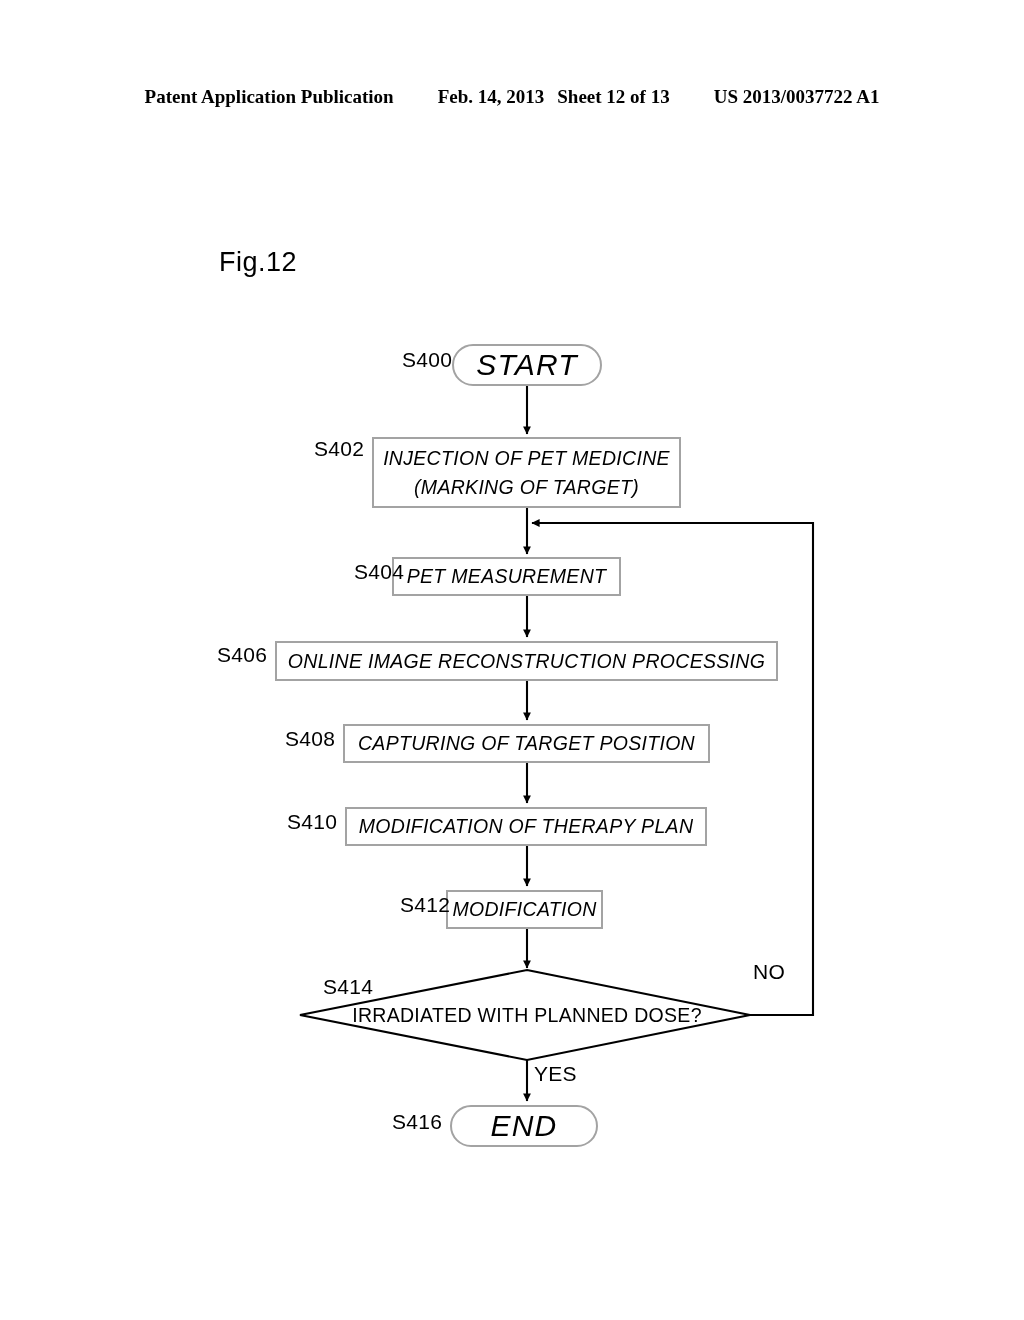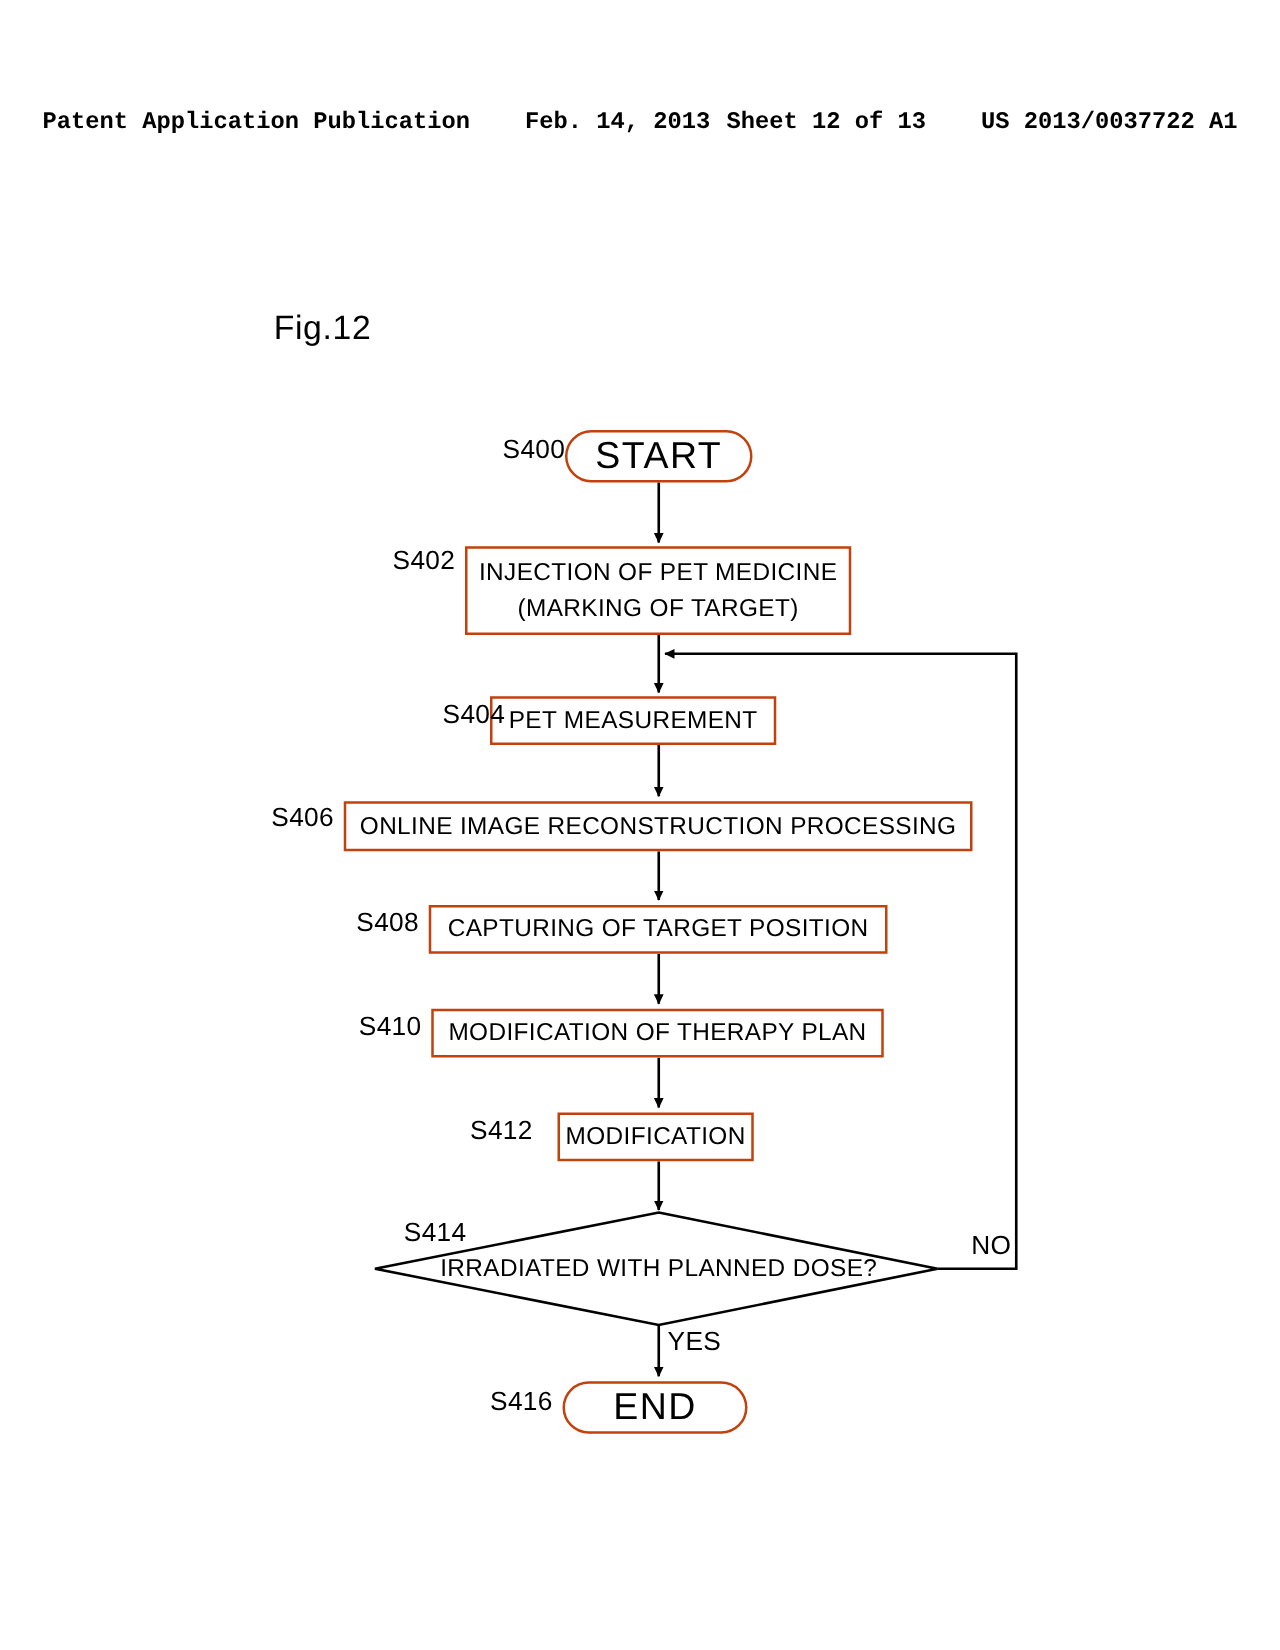--- a/index.html
+++ b/index.html
@@ -18,21 +18,21 @@
 
   
   .patent-header {
     position: absolute;
     top: 86px;
     left: 0;
     width: 1024px;
     display: flex;
     justify-content: center;
     align-items: baseline;
-    font-family: Liberation Mono, monospace;
+    font-family: Liberation Serif, serif;
     font-weight: bold;
     font-size: 19px;
     letter-spacing: 0px;
     white-space: nowrap;
   }
   .patent-header .seg { display: inline-block; }
   .hdr-gap-a { width: 44px; }
   .hdr-gap-b { width: 13px; }
   .hdr-gap-c { width: 44px; }
 
@@ -51,31 +51,32 @@
     left: 0;
     top: 0;
     width: 1024px;
     height: 1320px;
   }
 
   
   .node {
     position: absolute;
     box-sizing: border-box;
-    border: 2px solid #c2410c;
+    border: 2px solid #a3a3a3;
     background: #fff;
     display: flex;
     flex-direction: column;
     align-items: center;
     justify-content: center;
     text-align: center;
     font-size: 19.5px;
     letter-spacing: 0.3px;
     line-height: 1.45;
     white-space: nowrap;
+    font-style: italic;
   }
   .terminator {
     border-radius: 999px;
     font-size: 30px;
     letter-spacing: 1.2px;
   }
   .node-line { display: block; }
 
   
   .step-tag {
@@ -175,24 +176,24 @@
 <div class="step-tag" style="left:285px; top:727px;text-align:right;">S408</div>
 
 <div class="node" style="left:345px; top:807px; width:362px; height:39px;">
   <span class="node-line">MODIFICATION OF THERAPY PLAN</span>
 </div>
 <div class="step-tag" style="left:287px; top:810px;">S410</div>
 
 <div class="node" style="left:446px; top:890px; width:157px; height:39px;">
   <span class="node-line">MODIFICATION</span>
 </div>
-<div class="step-tag" style="left:376px; top:893px;">S412</div>
+<div class="step-tag" style="left:400px; top:893px;">S412</div>
 
 <div class="diamond-text" style="left:327px; top:1004px; width:400px;">IRRADIATED WITH PLANNED DOSE?</div>
 <div class="step-tag" style="left:323px; top:975px;">S414</div>
 
-<div class="branch-label" style="left:753px; top:985px;margin-left:24px;">NO</div>
+<div class="branch-label" style="left:753px; top:960px;">NO</div>
 <div class="branch-label" style="left:534px; top:1062px;">YES</div>
 
 <div class="node terminator" style="left:450px; top:1105px; width:148px; height:42px;">
   <span class="node-line">END</span>
 </div>
 <div class="step-tag" style="left:392px; top:1110px;text-align:right;">S416</div>
 
 </body></html>

